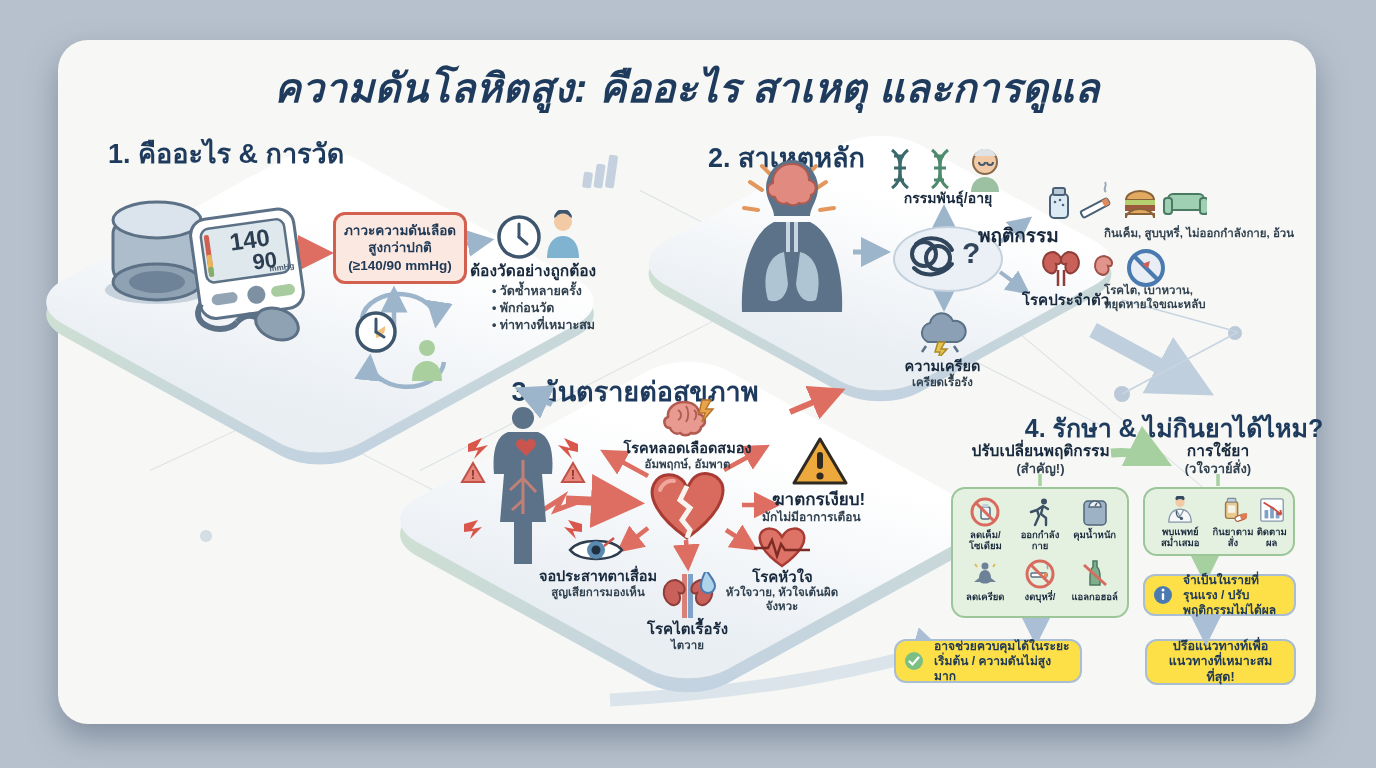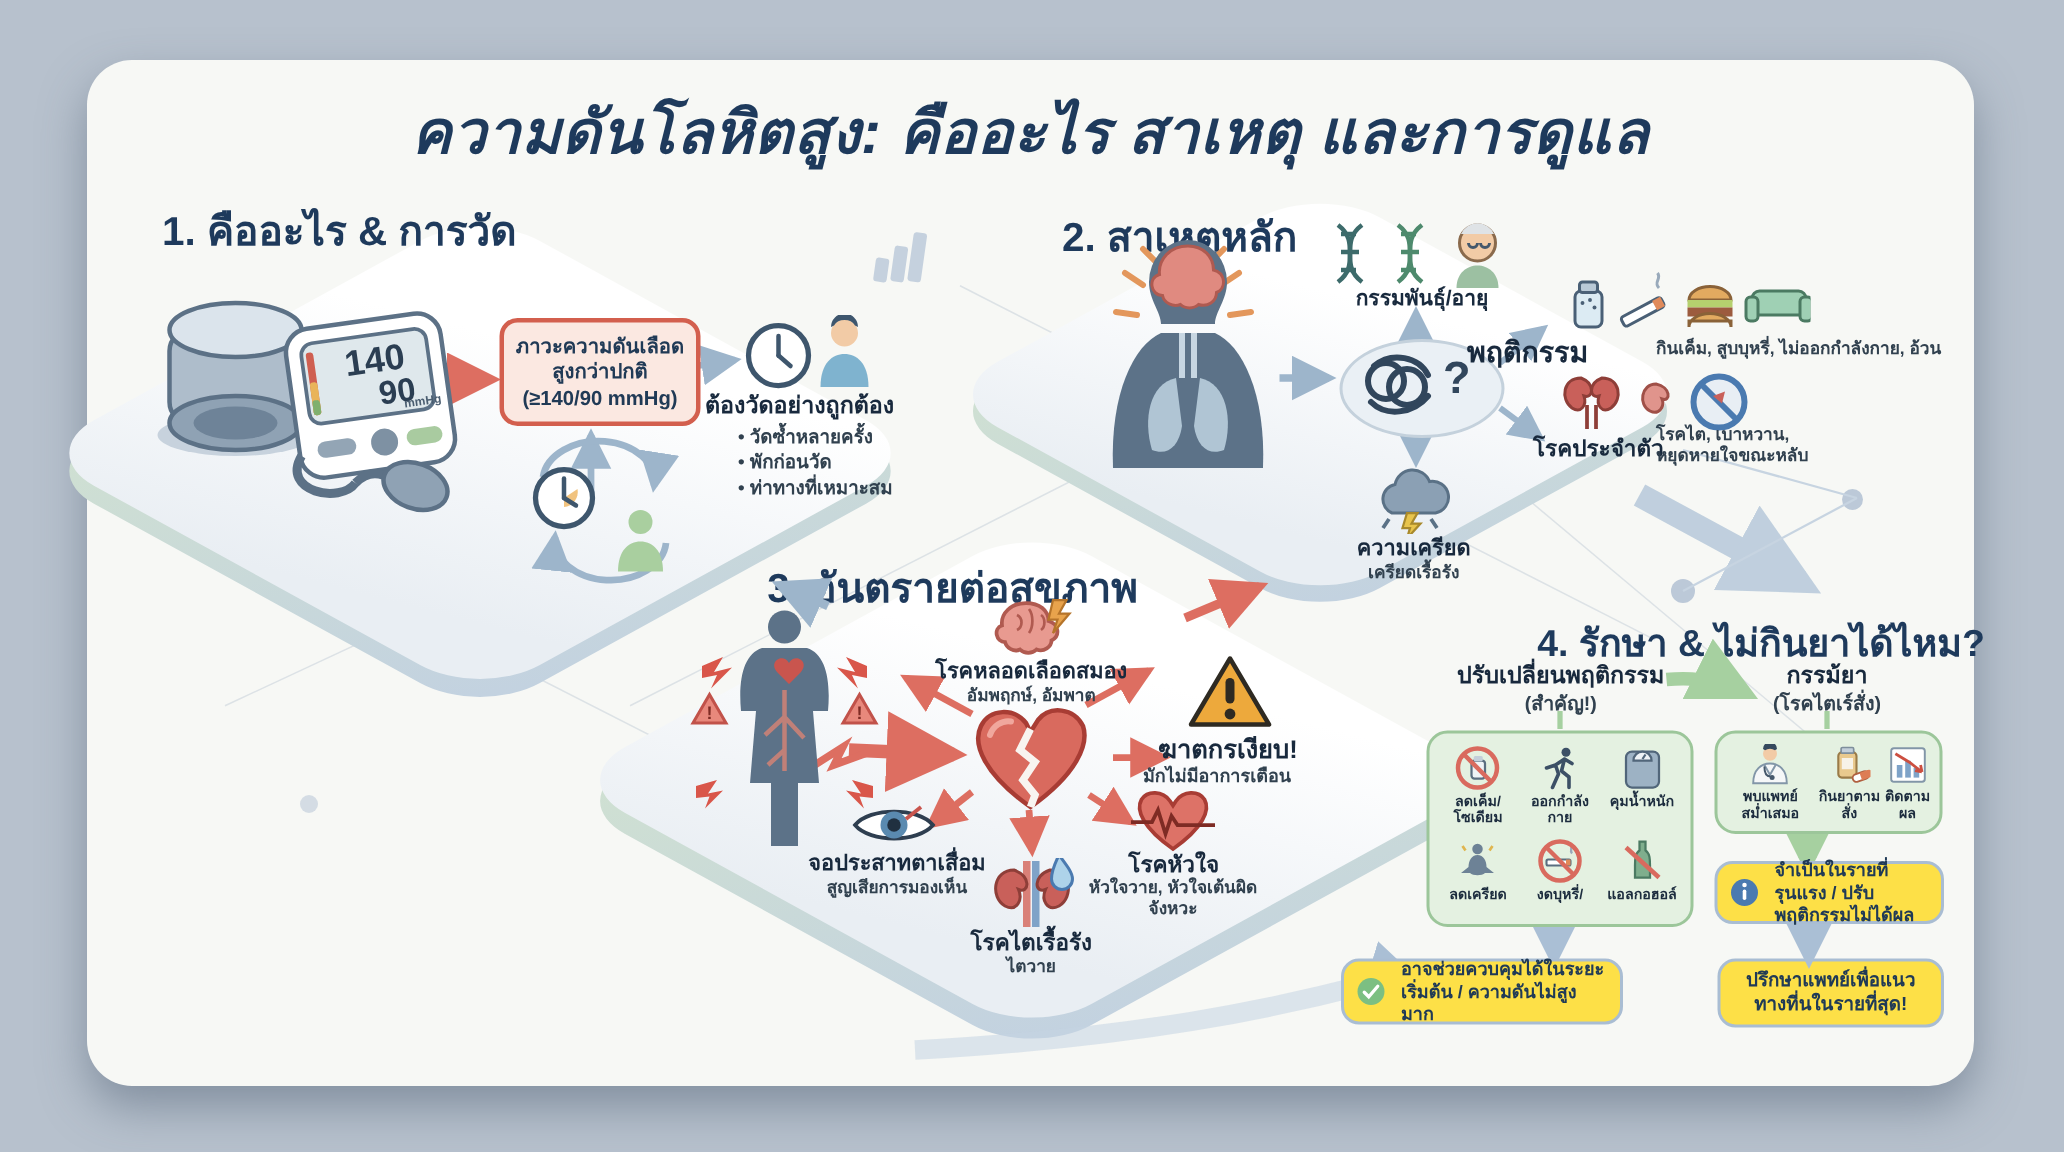--- a/index.html
+++ b/index.html
@@ -340,22 +340,22 @@
     <circle cx="28" cy="16" r="4.5" fill="#203040"></circle>
     <path d="M46 4 L36 12" stroke="#c9554e" stroke-width="2.5"></path>
   </svg>
   <div class="abs lbl center" style="left:528px;top:568px;width:140px;font-size:14.5px;z-index:3;">จอประสาทตาเสื่อม</div>
   <div class="abs sub center" style="left:538px;top:586px;width:120px;font-size:11.5px;z-index:3;">สูญเสียการมองเห็น</div>
 
   <div class="h2 center" style="left:1024px;top:408px;width:300px;font-size:25px;">4. รักษา &amp; ไม่กินยาได้ไหม?</div>
 
   <div class="abs lbl center" style="left:958px;top:442px;width:165px;font-size:15.5px;z-index:3;">ปรับเปลี่ยนพฤติกรรม</div>
   <div class="abs sub center" style="left:958px;top:461px;width:165px;font-size:13px;z-index:3;">(สำคัญ!)</div>
-  <div class="abs lbl center" style="left:1168px;top:442px;width:100px;font-size:15.5px;z-index:3;">กรรม้ยา</div>
-  <div class="abs sub center" style="left:1158px;top:461px;width:120px;font-size:13px;z-index:3;">(โรคไตเร์สั่ง)</div>
+  <div class="abs lbl center" style="left:1168px;top:442px;width:100px;font-size:15.5px;z-index:3;">การใช้ยา</div>
+  <div class="abs sub center" style="left:1158px;top:461px;width:120px;font-size:13px;z-index:3;">(วใจวาย์สั่ง)</div>
 
   <div class="greenbox gridbox" style="left:951px;top:487px;width:178px;height:131px;z-index:3;">
     <div class="cell">
       <svg width="30" height="30" viewBox="0 0 30 30">
         <rect x="11" y="10" width="9" height="12" rx="2" fill="#eef3f6" stroke="#5a6e80" stroke-width="1.5"></rect>
         <rect x="12.5" y="7" width="6" height="3.5" rx="1" fill="#c3cfda"></rect>
         <circle cx="15" cy="15" r="13" fill="none" stroke="#d96a5e" stroke-width="3"></circle>
         <path d="M6 6 L24 24" stroke="#d96a5e" stroke-width="3"></path>
       </svg>
       <span class="clab">ลดเค็ม/โซเดียม</span>
@@ -449,15 +449,15 @@
 
   <div class="bluebox" style="left:894px;top:639px;width:188px;height:44px;z-index:3;">
     <svg width="20" height="20" viewBox="0 0 20 20" style="flex:0 0 auto;">
       <circle cx="10" cy="10" r="9" fill="#7cbf82"></circle>
       <path d="M5.5 10.5 L8.5 13.5 L14.5 6.5" stroke="#ffffff" stroke-width="2.2" fill="none" stroke-linecap="round"></path>
     </svg>
     <span>อาจช่วยควบคุมได้ในระยะเริ่มต้น / ความดันไม่สูงมาก</span>
   </div>
 
   <div class="bluebox center" style="left:1145px;top:639px;width:151px;height:46px;justify-content:center;font-size:12.5px;">
-    <span>ปรึกษาแพทย์เพื่อแนวทางที่นในรายที่สุด!</span>
+    <span>ปรึอแนวทางท์เพื่อแนวทางที่เหมาะสมที่สุด!</span>
   </div>
 </div>
 
 </body></html>

